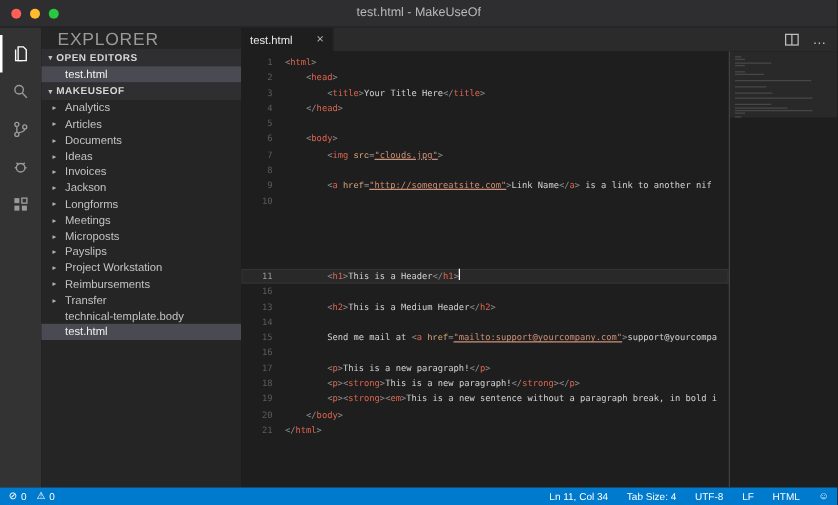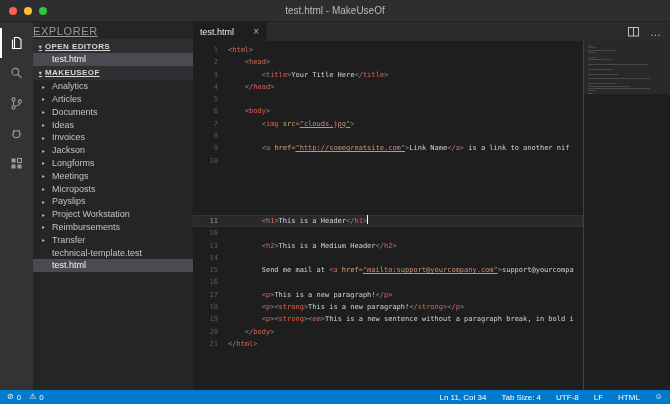--- a/index.html
+++ b/index.html
@@ -27,23 +27,23 @@
   
   .activitybar { width:33px; background:#333333; display:flex; flex-direction:column; align-items:center; padding-top:6px; }
   .ab-item { width:33px; height:30px; display:flex; align-items:center; justify-content:center; }
   .ab-item svg { stroke:#9a9a9a; fill:none; stroke-width:1.1; }
   .ab-item.active svg { stroke:#ffffff; }
   .ab-item.active { border-left:2px solid #ffffff; padding-right:2px; }
   .ab-item svg .fillpart { fill:#9a9a9a; stroke:none; }
 
   
   .sidebar { width:160px; background:#252526; color:#c3c3c3; overflow:hidden; }
-  .explorer-title { height:17px; line-height:18px; font-size:11px; letter-spacing:0.6px; color:#9a9a9a;text-decoration:underline; }
+  .explorer-title { height:17px; line-height:18px; padding-left:13px; font-size:14px; letter-spacing:0.6px; color:#9a9a9a; }
   .section-header { height:14px; display:flex; align-items:center; background:#2f2f32;
-                    font-weight:bold; font-size:8px; color:#d6d6d6; letter-spacing:0.4px; padding-left:3px;text-decoration:underline; }
+                    font-weight:bold; font-size:8px; color:#d6d6d6; letter-spacing:0.4px; padding-left:3px; }
   .section-header .chev { width:9px; font-size:6px; color:#c0c0c0; text-align:center; }
   .tree-item { height:12.8px; display:flex; align-items:center; padding-left:9px; color:#c3c3c3; cursor:default; }
   .tree-item .chev { width:10px; flex:0 0 10px; font-size:6px; color:#b0b0b0; }
   .item-label { font-size:9px; white-space:nowrap; }
   .tree-item.selected { background:#4a4a52; color:#f2f2f2; }
 
   
   .editor-area { flex:1; display:flex; flex-direction:column; min-width:0; }
   .tabbar { flex:0 0 19px; height:19px; background:#2b2b2b; display:flex; align-items:stretch; }
   .tab { width:74px; background:#1e1e1e; display:flex; align-items:center; padding:0 7px;
@@ -58,21 +58,21 @@
   .code-line { display:flex; height:12.3px; line-height:12.3px;
                font-family:"DejaVu Sans Mono", monospace; font-size:7px; }
   .line-num { flex:0 0 35px; width:35px; text-align:right; padding-right:10px; color:#5c5c5c; }
   .line-content { white-space:pre; color:#d4d4d4; }
   .code-line.current { background:rgba(255,255,255,0.05); box-shadow:inset 0 0 0 1px rgba(255,255,255,0.05);margin-top:48px; }
   .code-line.current .line-num { color:#9a9a9a; }
   .cursor { display:inline-block; width:1px; height:9px; background:#ffffff; vertical-align:-1px; }
 
   .tok-pn { color:#8f8f8f; }
   .tok-tg { color:#e0654f; }
-  .tok-at { color:#d8a978; }
+  .tok-at { color:#d8a978;font-family:Liberation Mono, monospace; }
   .tok-lk { color:#ce9178; text-decoration:underline; }
   .tok-tx { color:#d4d4d4; }
 
   
   .minimap { flex:1; border-left:1px solid #404045; position:relative; padding-top:4px; }
   .mm-line { height:1px; margin:0 0 1.4px 4px; background:#8a8a8a; opacity:0.32; }
   .mm-slider { position:absolute; top:0; left:0; right:0; height:53px; background:rgba(255,255,255,0.05); }
 
   
   .statusbar { flex:0 0 14px; height:14px; background:#007acc; display:flex; align-items:center;
@@ -199,21 +199,21 @@
           <div class="tree-item">
             <span class="chev">▸</span>
             <span class="item-label">Reimbursements</span>
           </div>
           <div class="tree-item">
             <span class="chev">▸</span>
             <span class="item-label">Transfer</span>
           </div>
           <div class="tree-item">
             <span class="chev">&nbsp;</span>
-            <span class="item-label">technical-template.test</span>
+            <span class="item-label">technical-template.body</span>
           </div>
           <div class="tree-item selected">
             <span class="chev">&nbsp;</span>
             <span class="item-label">test.html</span>
           </div>
         </div>
     </div>
 
     <div class="editor-area">
       <div class="tabbar">

